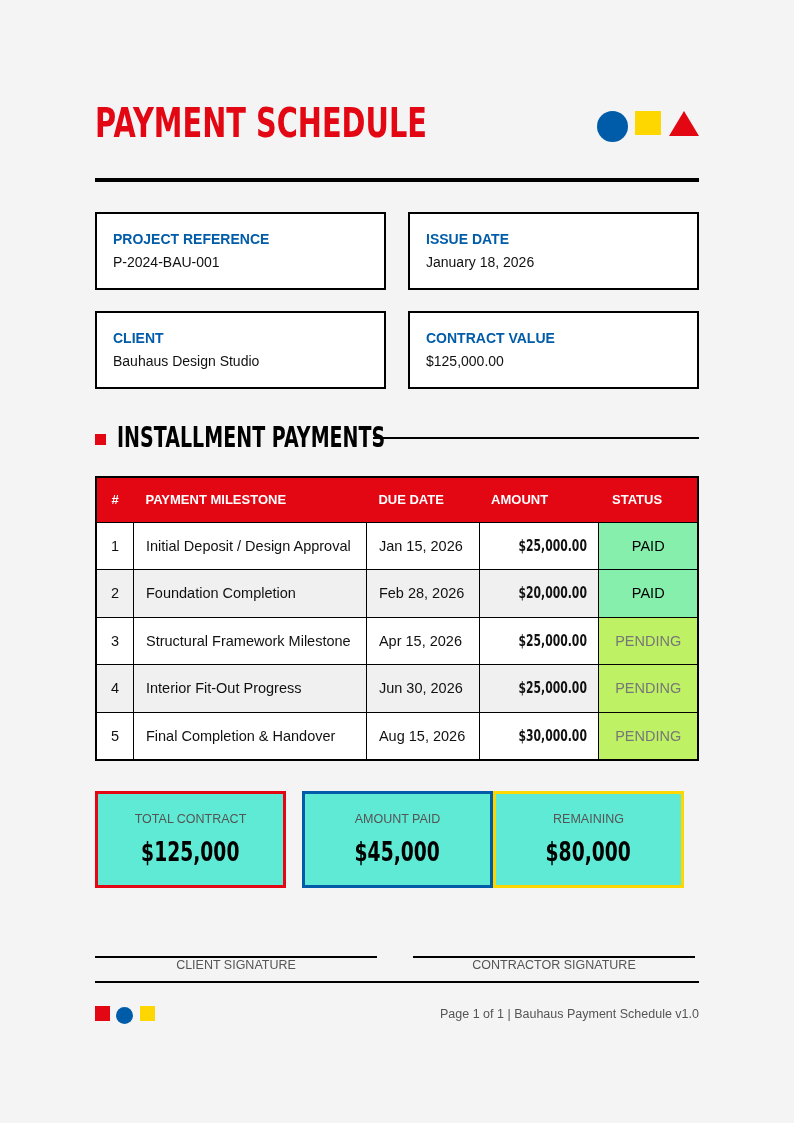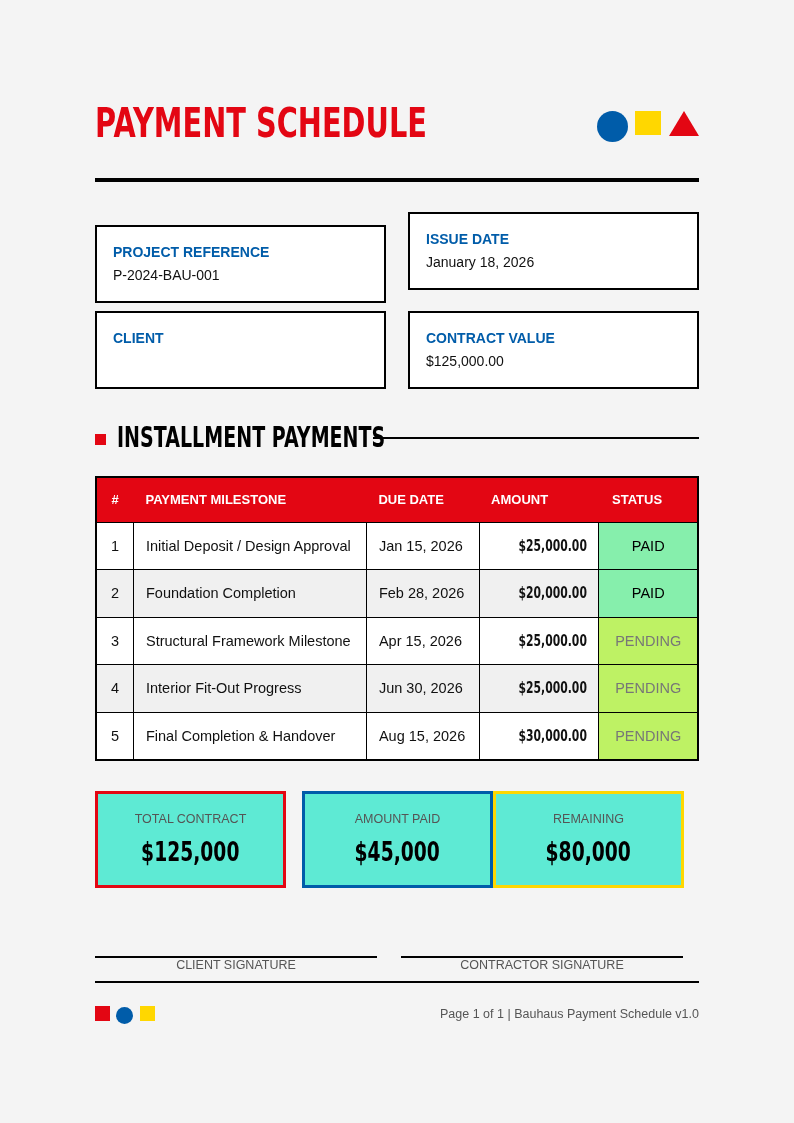--- a/index.html
+++ b/index.html
@@ -91,30 +91,31 @@
   <h1 class="title">PAYMENT SCHEDULE</h1>
 
   <div class="shapes">
     <div class="shape-circle"></div>
     <div class="shape-square"></div>
     <div class="shape-triangle"></div>
   </div>
 
   <div class="rule"></div>
 
-  <div class="info-box" style="left:0; top:225px;">
+  <div class="info-box" style="left:0; top:212px;">
     <div class="info-label">PROJECT REFERENCE</div>
     <div class="info-value">P-2024-BAU-001</div>
   </div>
   <div class="info-box" style="left:313px; top:212px;">
     <div class="info-label">ISSUE DATE</div>
     <div class="info-value">January 18, 2026</div>
   </div>
   <div class="info-box" style="left:0; top:311px;">
     <div class="info-label">CLIENT</div>
+    <div class="info-value">Bauhaus Design Studio</div>
   </div>
   <div class="info-box" style="left:313px; top:311px;">
     <div class="info-label">CONTRACT VALUE</div>
     <div class="info-value">$125,000.00</div>
   </div>
 
   <div class="section-head">
     <div class="section-marker"></div>
     <h2 class="section-title">INSTALLMENT PAYMENTS</h2>
     <div class="section-line"></div>
@@ -179,21 +180,21 @@
   </div>
   <div class="sum-box" style="left:398px; border-color:#ffd700;">
     <div class="sum-label">REMAINING</div>
     <div class="sum-value">$80,000</div>
   </div>
 
   <div class="sig" style="left:0;">
     <div class="sig-line"></div>
     <div class="sig-label">CLIENT SIGNATURE</div>
   </div>
-  <div class="sig" style="left:306px;">
+  <div class="sig" style="left:318px;">
     <div class="sig-line"></div>
     <div class="sig-label">CONTRACTOR SIGNATURE</div>
   </div>
   <div class="footer-rule"></div>
 
   <div class="foot-shapes">
     <div class="fs-square-red"></div>
     <div class="fs-circle"></div>
     <div class="fs-square-yellow"></div>
   </div>

